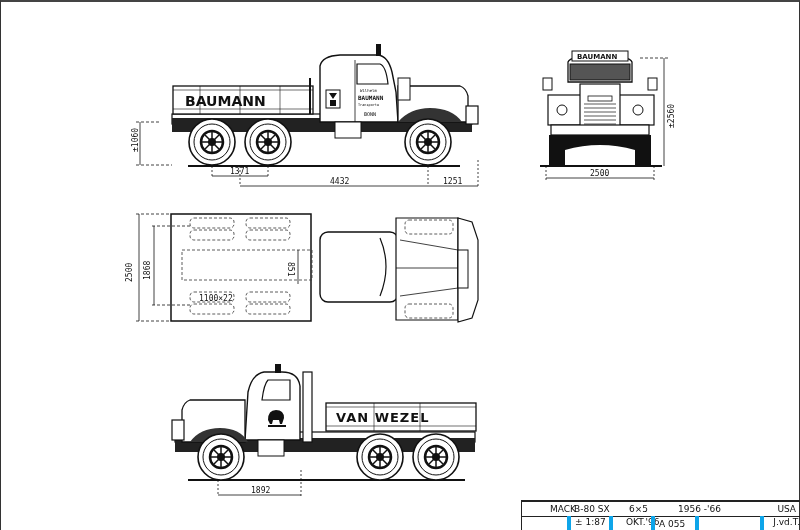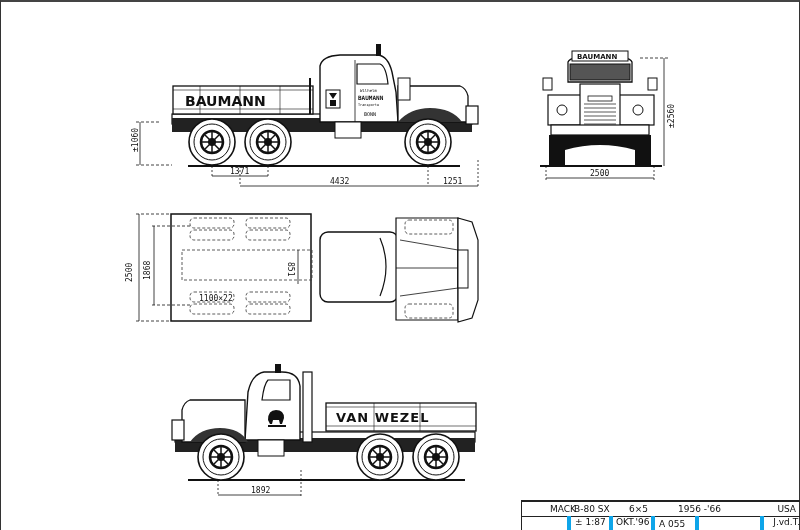--- a/index.html
+++ b/index.html
@@ -223,21 +223,21 @@
     <span style="left:52px;">B-80 SX</span>
     <span style="left:107px;">6×5</span>
     <span style="left:145px;margin-left:11px;">1956 -'66</span>
     <span style="right:4px;text-align:right;">USA</span>
   </div>
   <div class="row r2">
     <div class="cell" style="left:45px;width:42px;">
         <span style="left:4px;top:1px;">± 1:87</span>
       </div>
     <div class="cell" style="left:87px;width:42px;">
-        <span style="left:3px;top:1px;">OKT.'96</span>
+        <span style="left:13px;top:1px;">OKT.'96</span>
       </div>
     <div class="cell" style="left:129px;width:44px;">
         <span style="left:4px;top:3px;">A 055</span>
       </div>
     <div class="cell" style="left:173px;width:65px;">
         <span style="left:4px;top:1px;"></span>
       </div>
     <div class="cell" style="left:238px;width:40px;">
         <span style="right:4px;top:1px;">J.vd.T.</span>
       </div>

